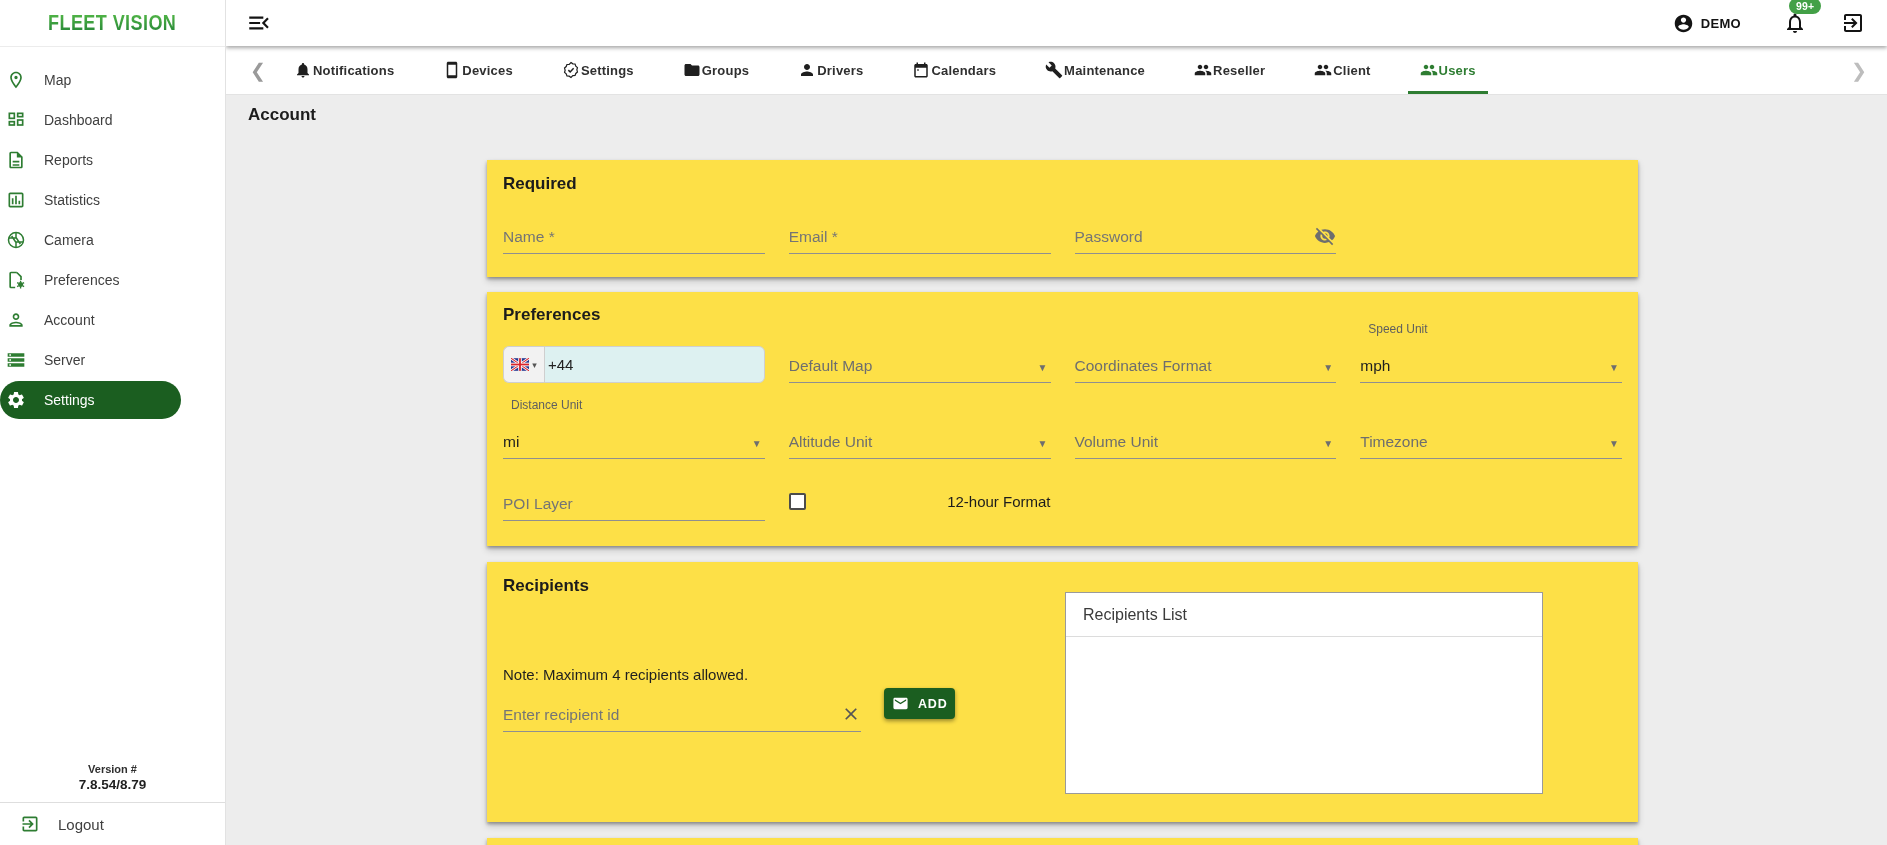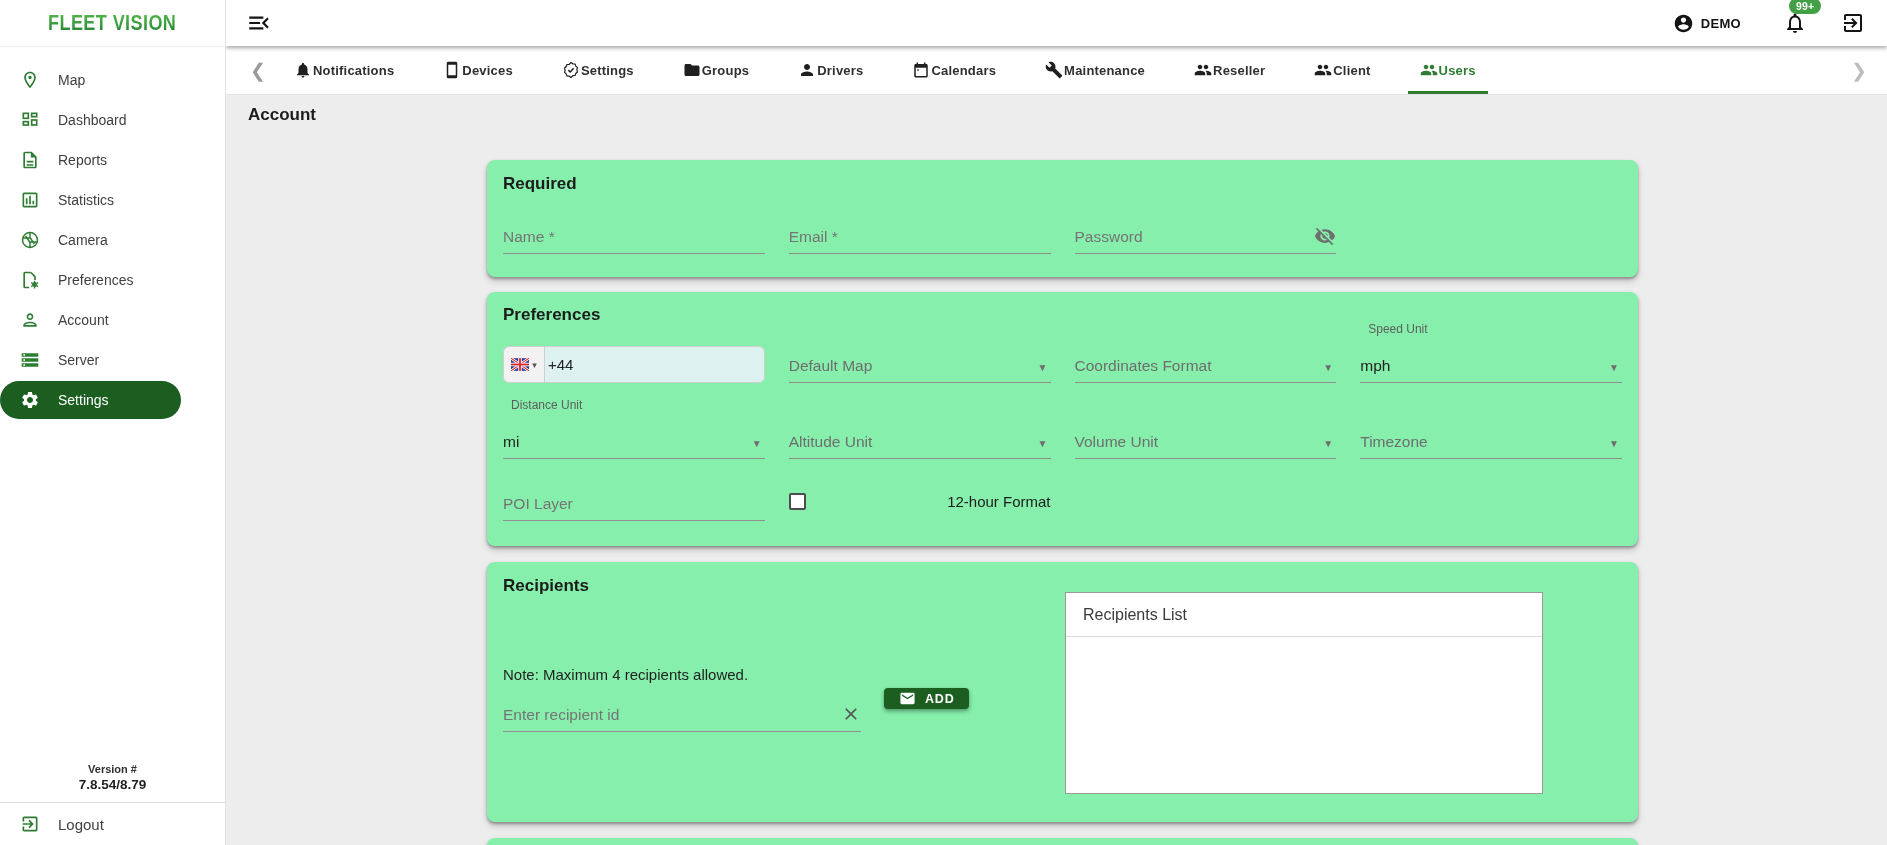--- a/index.html
+++ b/index.html
@@ -8,21 +8,21 @@
   .app { position:relative; width:1887px; height:845px; background:#fff; }
 
   
   .sidebar { position:absolute; left:0; top:0; width:226px; height:845px; background:#fff;
              border-right:1px solid #e2e2e2; z-index:10; display:flex; flex-direction:column; }
   .logo-area { height:47px; display:flex; align-items:center; justify-content:center; border-bottom:1px solid #ececec; }
   .logo { font-size:22px; font-weight:800; letter-spacing:.5px; transform:scaleX(.82);
           background:linear-gradient(#5abf4a,#1e7e34); -webkit-background-clip:text; background-clip:text;
           -webkit-text-fill-color:transparent; color:#2e8b3a; white-space:nowrap; }
   .nav { margin-top:13px; }
-  .nav-item { height:40px; display:flex; align-items:center; padding-left:20px; cursor:pointer; }
+  .nav-item { height:40px; display:flex; align-items:center; padding-left:6px; cursor:pointer; }
   .nav-item .nicon { width:20px; height:20px; color:#2e7d32; flex:0 0 20px; display:flex; align-items:center; }
   .nav-item .nlabel { margin-left:18px; font-size:14px; color:#3f3f3f; }
   .nav-item.active { background:#1b5e20; width:181px; border-radius:19px; height:38px; margin:1px 0; }
   .nav-item.active .nicon { color:#fff; }
   .nav-item.active .nlabel { color:#fff; }
   .sidebar-spacer { flex:1; }
   .version-block { text-align:center; padding-bottom:10px; }
   .version-label { font-size:11px; font-weight:bold; color:#2f2f2f; }
   .version-value { font-size:13.5px; font-weight:bold; color:#1f1f1f; margin-top:2px; }
   .sidebar-divider { border-top:1px solid #dedede; }
@@ -55,21 +55,21 @@
   .tab { display:flex; align-items:center; gap:1px; padding:0 6px; margin-right:37px; cursor:pointer; position:relative; }
   .tab .ticon { width:18px; height:18px; color:#1f1f1f; display:flex; }
   .tab .tlabel { font-size:13px; font-weight:600; color:#2f2f2f; letter-spacing:.2px; }
   .tab.active .ticon { color:#2e7d32; }
   .tab.active .tlabel { color:#2e7d32; }
   .tab.active::after { content:""; position:absolute; left:-6px; right:-6px; bottom:0; height:3px; background:#2e7d32; }
 
   
   .content { position:relative; width:1661px; height:750px; background:#ededed; overflow:hidden; }
   .page-title { position:absolute; left:22px; top:10px; font-size:17px; font-weight:bold; color:#1c1c1c; }
-  .card { position:absolute; left:261px; width:1151px; background:#86efac; border-radius:8px;
+  .card { position:absolute; left:261px; width:1151px; background:#fde047; border-radius:0;
           box-shadow:0 2px 3px rgba(0,0,0,.3), 0 4px 7px rgba(0,0,0,.18); }
   .card-title { font-size:17px; font-weight:bold; color:#1c1c1c; }
 
   .card-required { top:65px; height:117px; padding:14px 16px; }
   .card-preferences { top:197px; height:254px; padding:13px 16px; }
   .card-recipients { top:467px; height:260px; padding:14px 16px; }
   .card-partial { top:743px; height:60px; }
 
   .fgrid { display:grid; grid-template-columns:repeat(4,1fr); column-gap:24px; }
   .field { position:relative; border-bottom:1px solid #8f8f8f; height:44px;
@@ -96,22 +96,22 @@
                        font-size:15px; color:#222; padding-left:3px; font-family:inherit; }
 
   .checkbox-row { display:flex; align-items:center; gap:28px; height:40px;justify-content:space-between; }
   .checkbox { width:17px; height:17px; border:2px solid #4c4c4c; border-radius:2px; cursor:pointer; background:#fff; }
   .checkbox-label { font-size:15px; color:#1c1c1c; }
 
   
   .note-text { position:absolute; left:16px; top:104px; font-size:15px; color:#1f1f1f; }
   .recipient-input-row { position:absolute; left:16px; top:130px; width:358px; }
   .clear-btn { position:absolute; right:0; bottom:7px; width:20px; height:20px; color:#555; cursor:pointer; }
-  .add-btn { position:absolute; left:397px; top:126px; height:21px; background:#1b5e20; color:#fff;
-             border:none; border-radius:4px; display:flex; align-items:center; gap:9px; padding:0 15px;
+  .add-btn { position:absolute; left:397px; top:126px; height:31px; background:#1b5e20; color:#fff;
+             border:none; border-radius:4px; display:flex; align-items:center; gap:9px; padding:0 8px;
              font-size:12.5px; font-weight:bold; letter-spacing:.8px; cursor:pointer;
              box-shadow:0 2px 4px rgba(0,0,0,.4); font-family:inherit; }
   .add-btn .micon { width:17px; height:17px; color:#fff; }
   .recipients-list-box { position:absolute; left:578px; top:30px; width:478px; height:202px;
                          border:1px solid #9a9a9a; background:#fff; }
   .rl-header { padding:13px 17px 12px; font-size:16px; color:#3a3a3a; border-bottom:1px solid #dcdcdc; }
 
   svg { display:block; width:100%; height:100%; }
 </style>
 </head>

